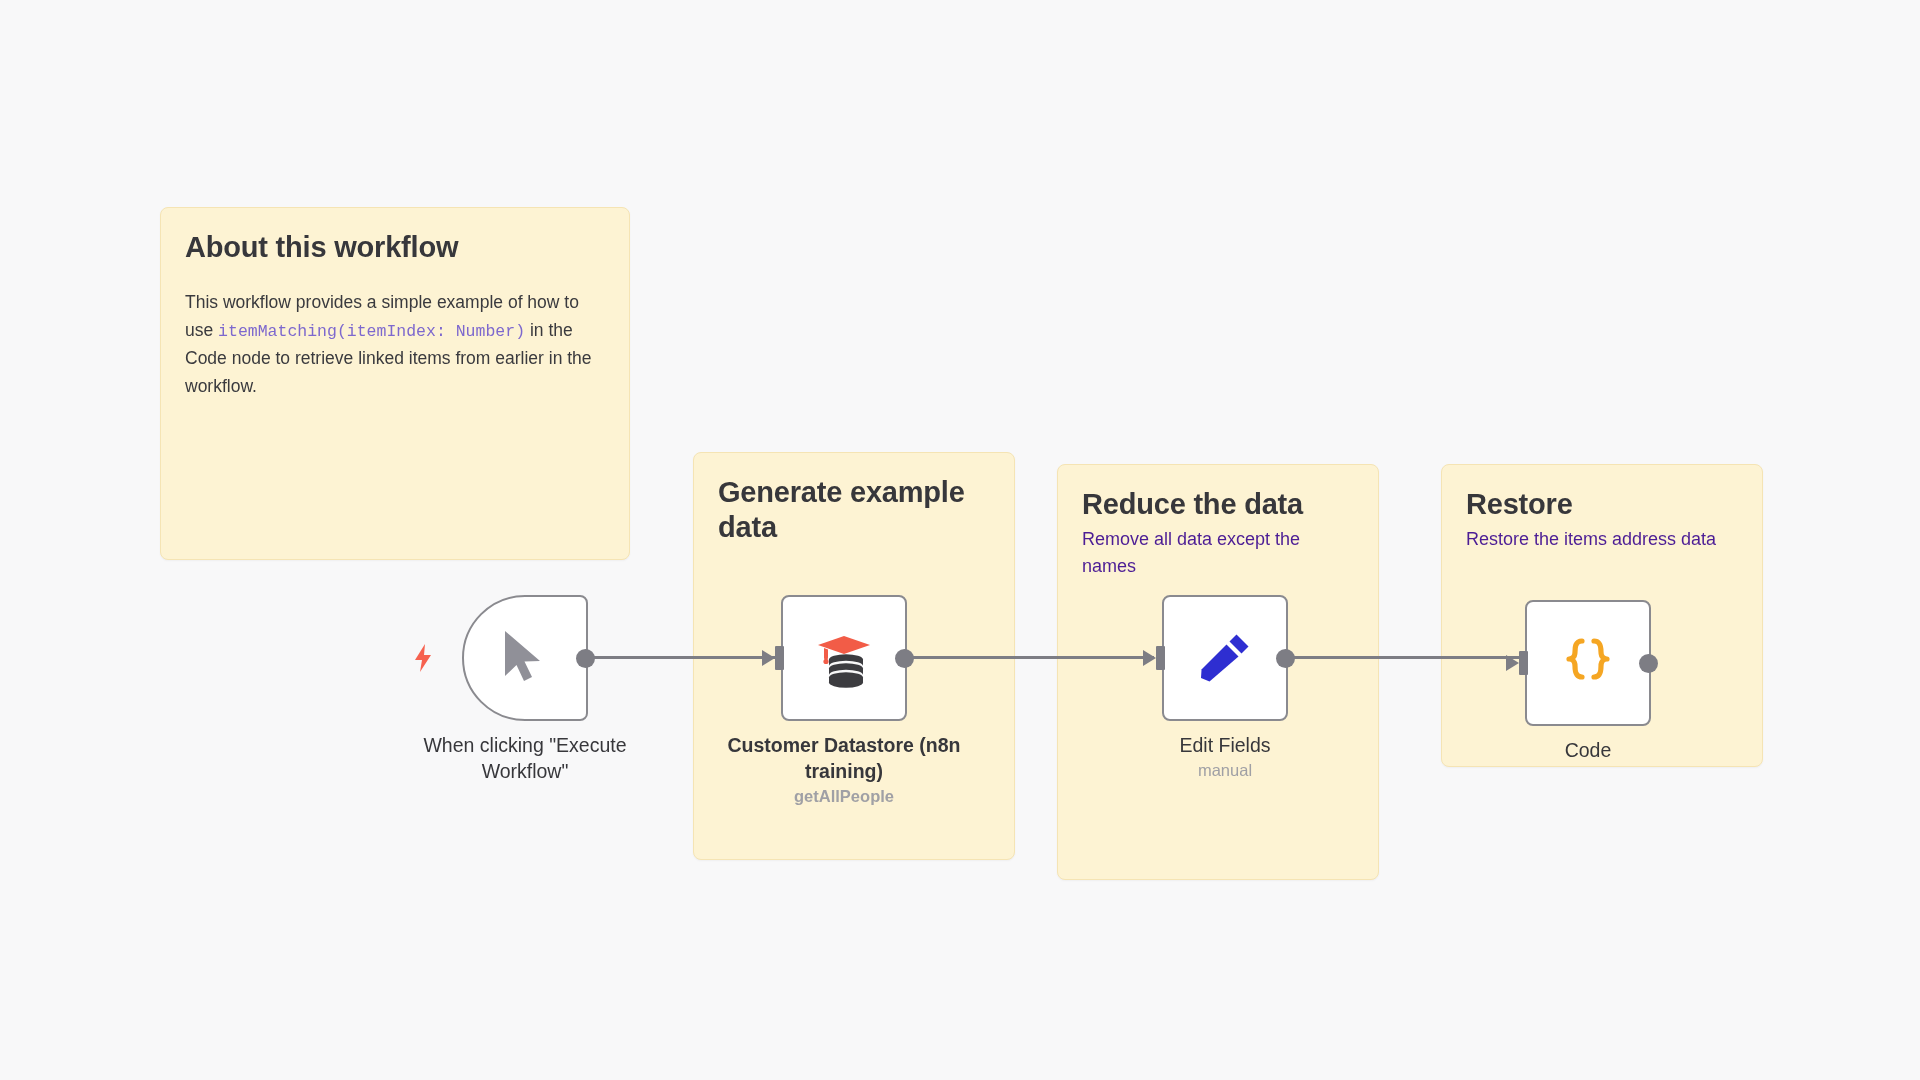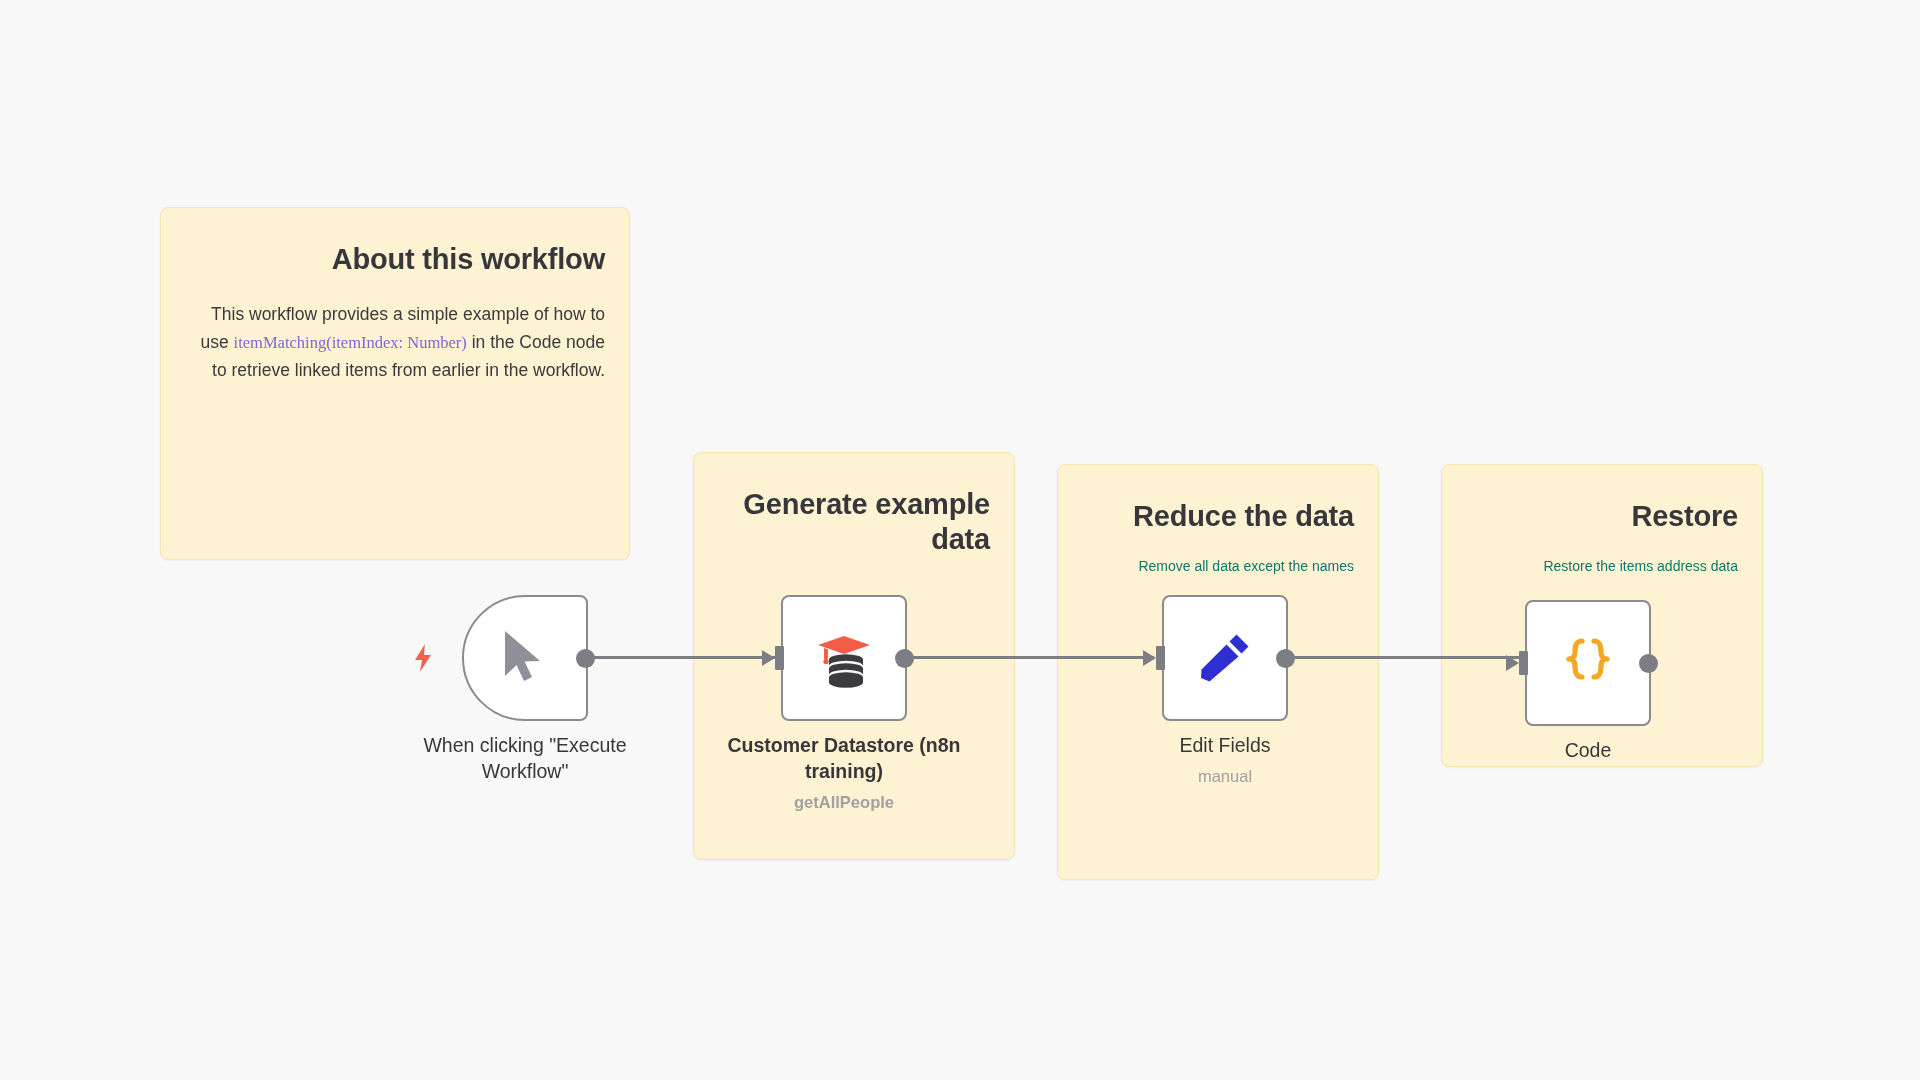--- a/index.html
+++ b/index.html
@@ -11,50 +11,49 @@
   }
   #canvas { position: relative; width: 1920px; height: 1080px; background: #f8f8f9; }
 
   
   .sticky {
     position: absolute;
     background: #FDF3D3;
     border: 1px solid #F5E4B4;
     border-radius: 8px;
     box-shadow: 0 1px 2px rgba(0,0,0,0.04);
-    padding: 34px 24px;
-    text-align: right;
+    padding: 22px 24px;
   }
   .sticky-title {
     font-size: 29px;
     font-weight: bold;
     color: #37373b;
     line-height: 1.22;
     letter-spacing: -0.2px;
   }
   .sticky-body {
     font-size: 17.5px;
     color: #3a3a3e;
     line-height: 1.58;
     margin-top: 24px;
   }
   .sticky-body p + p { margin-top: 18px; }
   .code-inline {
-    font-family: Liberation Serif, serif;
+    font-family: Liberation Mono, monospace;
     color: #7d68ce;
     font-size: 16.5px;
     white-space: nowrap;
   }
   .link-red { color: #f07970; }
 
   .sticky-sub {
-    font-size: 14px;
-    color: #0f766e;
+    font-size: 18px;
+    color: #4c1d95;
     line-height: 1.5;
-    margin-top: 22px;
+    margin-top: 4px;
   }
 
   
   .node { position: absolute; }
   .node-box {
     position: relative;
     width: 126px; height: 126px;
     background: #ffffff;
     border: 2px solid #8a8a8f;
     border-radius: 8px;
@@ -68,21 +67,21 @@
     position: absolute;
     left: 50%; transform: translateX(-50%);
     top: 138px;
     width: 270px;
     text-align: center;
     font-size: 19.5px;
     color: #37373b;
     line-height: 1.33;
   }
   .node-subtitle {
-    margin-top: 7px;
+    margin-top: 1px;
     font-size: 16.5px;
     color: #a0a0a5;
     line-height: 1.3;
   }
 
   
   .conn-out {
     position: absolute;
     right: -9px; top: 50%;
     width: 19px; height: 19px;

